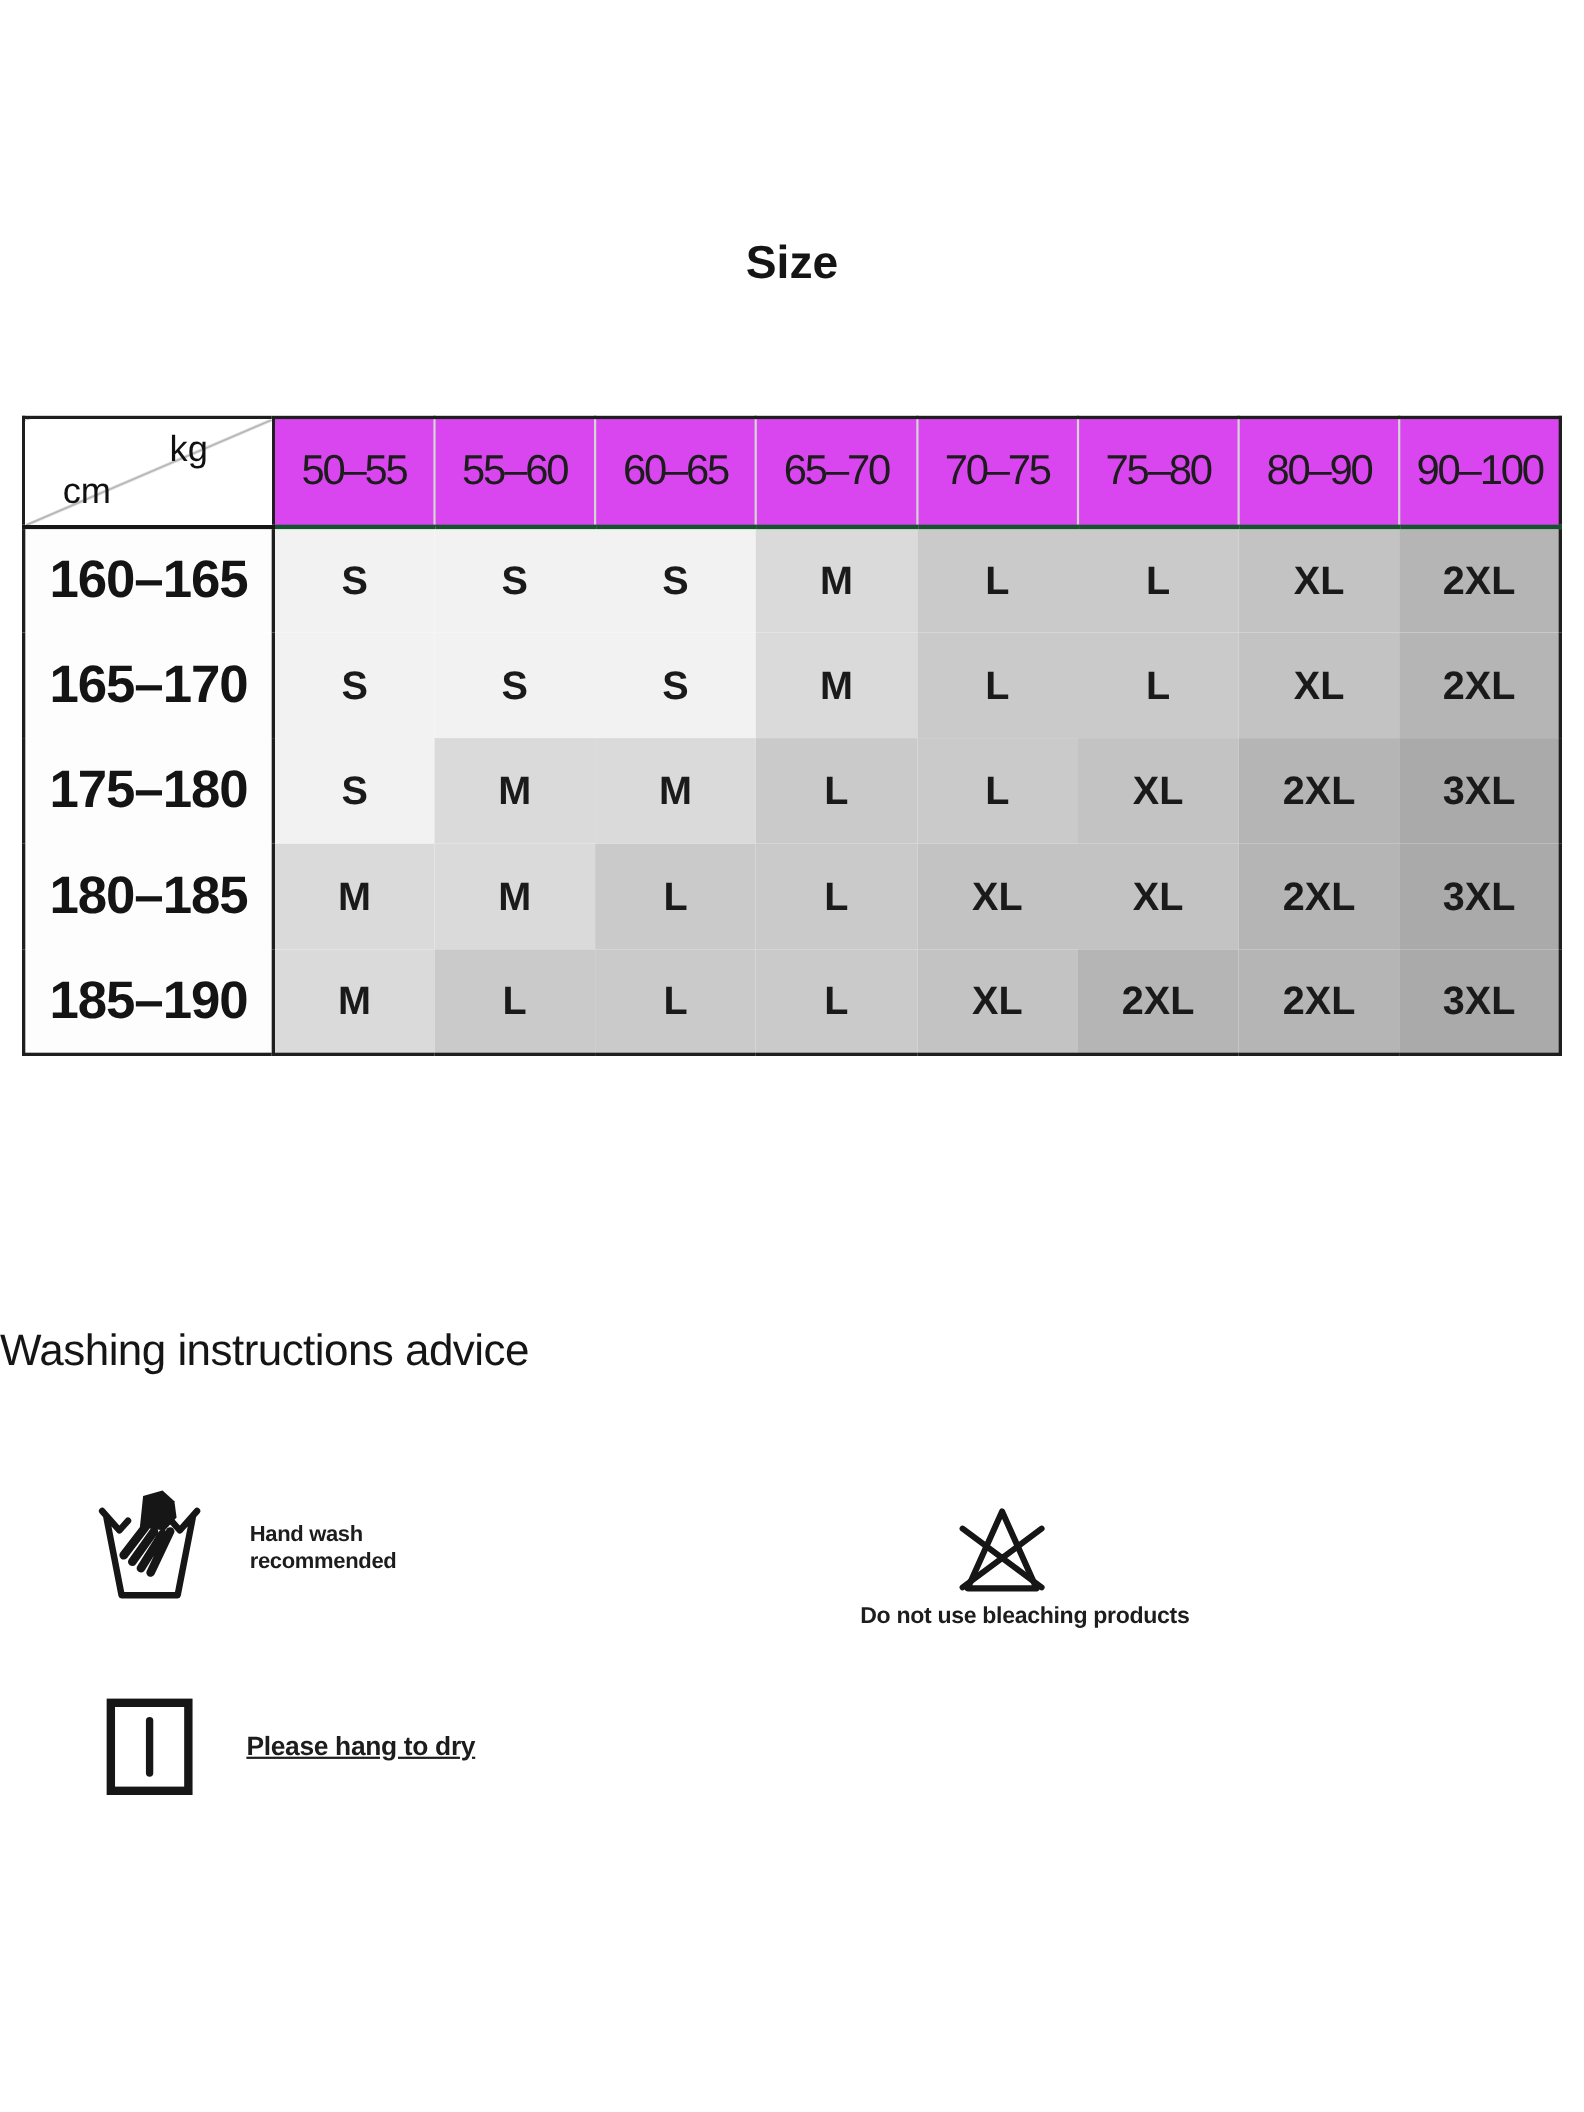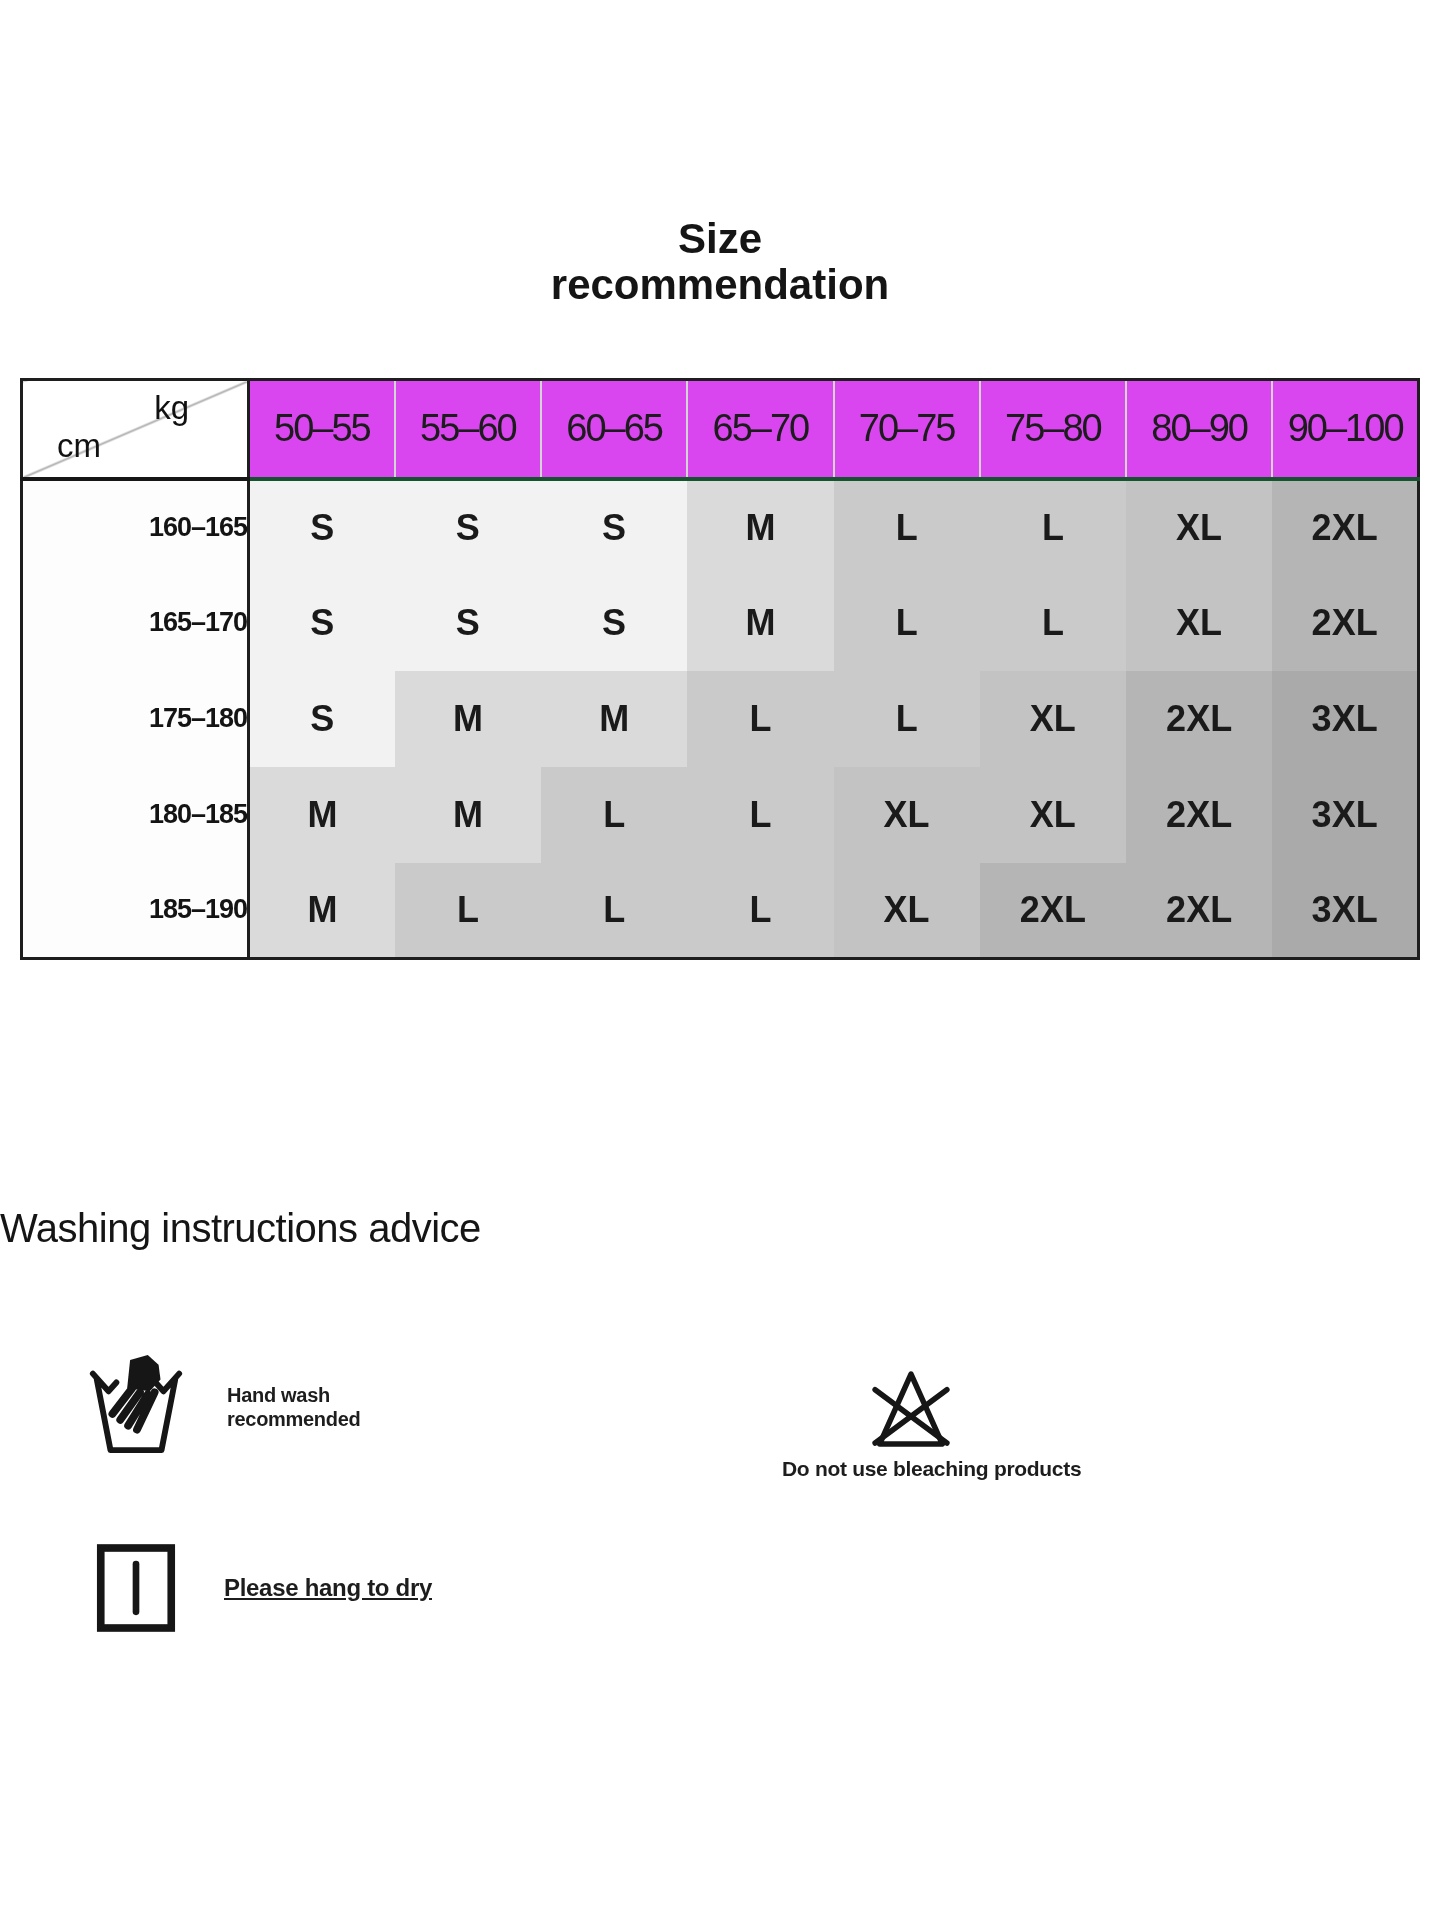--- a/index.html
+++ b/index.html
@@ -36,22 +36,22 @@
   }
   th.corner .kg { position:absolute; top:8px; right:58px; font-size:33px; font-weight:400; }
   th.corner .cm { position:absolute; bottom:12px; left:34px; font-size:33px; font-weight:400; }
   th.wh {
     font-weight:400; font-size:38px; letter-spacing:-2px;
     border-bottom:4px solid #14532d; border-left:2px solid #d4d4d4;
     background:#d946ef; text-align:center; vertical-align:middle; color:#1c1c1c;
   }
   th.wh:first-of-type { border-left:none; }
   th.hl {
-    font-weight:700; font-size:27px; letter-spacing:-1px; background:#fdfdfd;
-    border-right:3px solid #1e1e1e; text-align:right; vertical-align:middle; color:#141414;
+    font-weight:700; font-size:48px; letter-spacing:-1px; background:#fdfdfd;
+    border-right:3px solid #1e1e1e; text-align:center; vertical-align:middle; color:#141414;
   }
   td.sz {
     text-align:center; vertical-align:middle;
     font-weight:700; font-size:36px; color:#1a1a1a;
   }
 
   
   .wash-item { position:absolute; display:flex; align-items:center; }
   .wash-icon { display:block; flex:0 0 auto; }
   .wash-icon svg { display:block; }
@@ -65,21 +65,20 @@
   .wash-item.iron-low  { left:746px; top:1545px; }
   .wash-item.iron-low  .wash-label { margin-left:40px; font-size:17px; }
 </style>
 </head>
 <body>
 
 <div class="page">
 
   <h1 class="main-title">
     <span>Size</span><br>
-    <span>recommendation</span>
   </h1>
 
   <table class="size-table">
     <thead>
       <tr id="head-row">
         <th class="corner">
           <span class="kg">kg</span>
           <span class="cm">cm</span>
         </th>
       <th class="wh">50–55</th>

